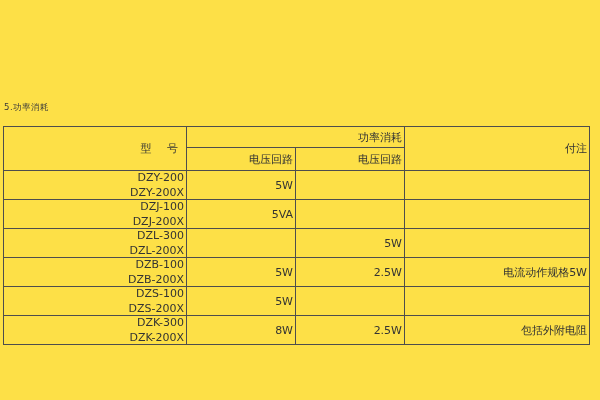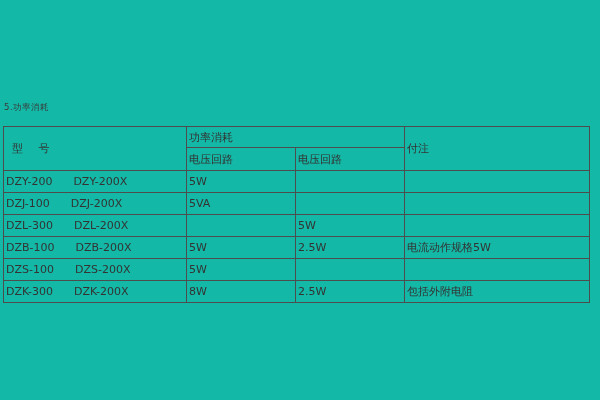--- a/index.html
+++ b/index.html
@@ -4,21 +4,21 @@
 <style>
   html, body {
     margin: 0;
     padding: 0;
     background: #ffffff;
   }
   .page {
     position: relative;
     width: 600px;
     height: 400px;
-    background: #14b8a6;
+    background: #fde047;
     font-family: "DejaVu Sans", "Liberation Sans", sans-serif;
     color: #333333;
     overflow: hidden;
   }
   .section-title {
     position: absolute;
     left: 4px;
     top: 102px;
     font-size: 8.5px;
     letter-spacing: 0.5px;
@@ -32,34 +32,35 @@
     width: 586px;
     border-collapse: collapse;
     table-layout: fixed;
     font-size: 11px;
     color: #333333;
     border: 1.5px solid #4d4d4d;
   }
   table.spec th,
   table.spec td {
     border: 1px solid #4d4d4d;
-    text-align: left;
+    text-align: right;
     vertical-align: middle;
     font-weight: normal;
     padding: 0 2px;
     white-space: nowrap;
     overflow: hidden;
   }
   tr.hrow1 th { height: 20px; }
   tr.hrow2 th { height: 22px; }
   tbody tr td { height: 21px; }
   .model-pair {
     display: inline-flex;
-    gap: 21px;
+    gap: 2px;
     justify-content: center;
+    flex-direction: column;
   }
   th[data-name="header-model"] {
     letter-spacing: 6px;
     text-indent: 6px;
   }
 </style>
 </head>
 <body>
 
 <div class="page" data-name="document-page">

